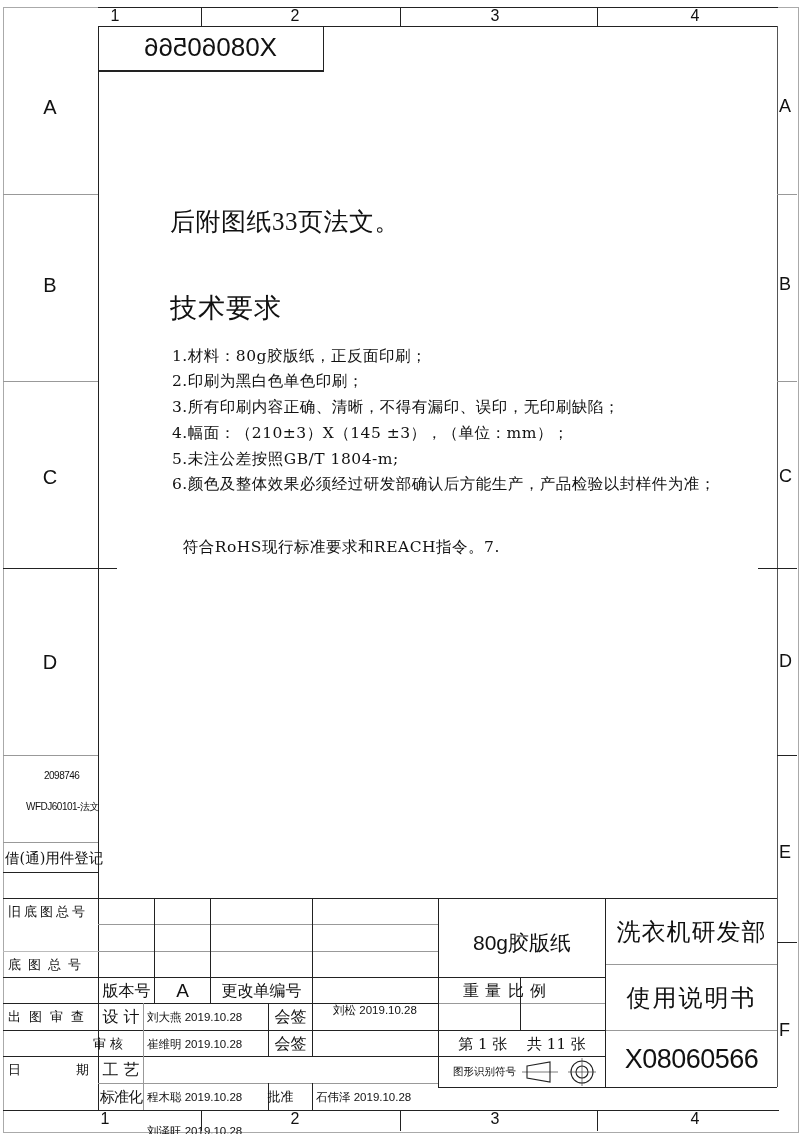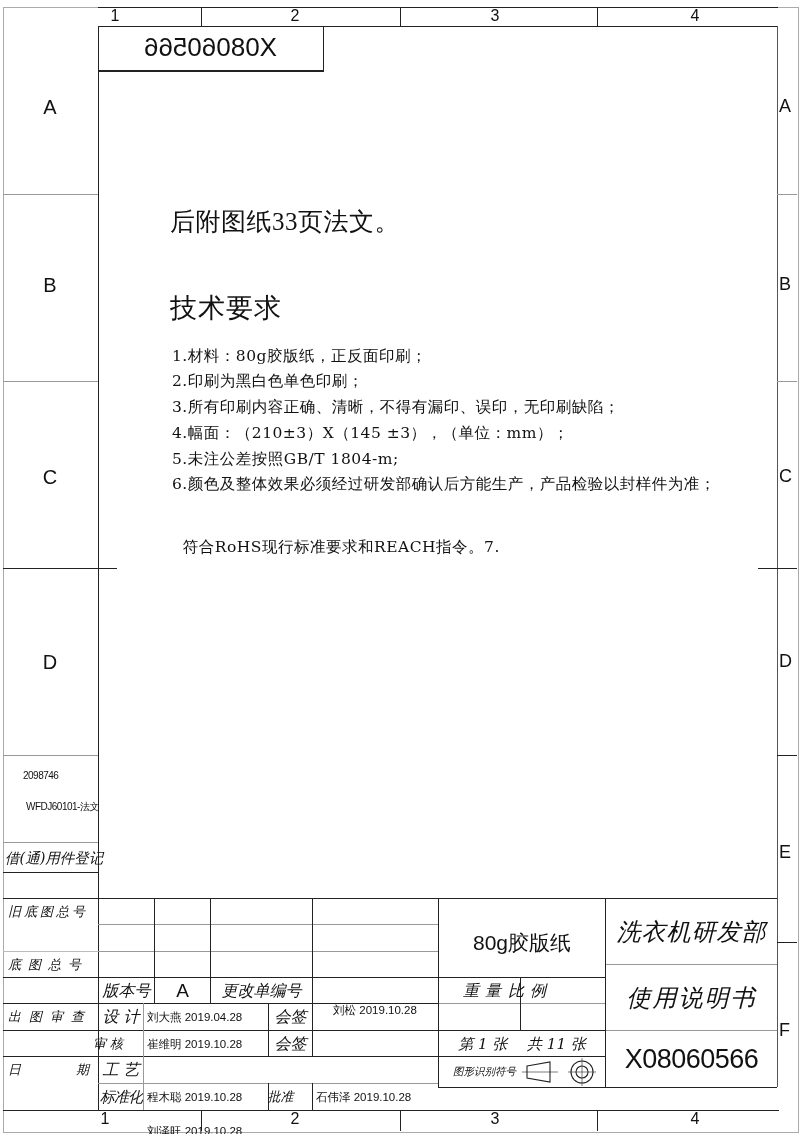--- a/index.html
+++ b/index.html
@@ -12,21 +12,21 @@
   .vl.g { border-left-color: #999; }
   .col-num { position: absolute; top: 7px; font-size: 16px; text-align: center; }
   .col-num-b { position: absolute; top: 1110px; font-size: 16px; text-align: center; }
   .row-letter { position: absolute; font-size: 20px; text-align: center; width: 30px; }
   .row-letter-r { position: absolute; font-size: 18px; left: 779px; }
   .serif { font-family: Liberation Serif, serif; }
   .note-line { position: absolute; left: 172px; font-size: 15.5px; white-space: nowrap;
                font-family: "DejaVu Serif", "Liberation Serif", serif; letter-spacing: 0.5px; }
   .cell { position: absolute; display: flex; align-items: center; white-space: nowrap; overflow: hidden; }
   .cell.center { justify-content: center; }
-  .lbl { font-family: "DejaVu Serif", "Liberation Serif", serif; font-style: italic; }
+  .lbl { font-family: "DejaVu Serif", "Liberation Serif", serif; }
   .small { font-size: 11.5px; }
 </style>
 </head>
 <body>
 
 <div class="abs" style="left:3px; top:7px; width:794px; height:1124px; border:1px solid #aaa;"></div>
 
 <div class="hl" style="left:98px; top:26px; width:680px;"></div>
 <div class="hl" style="left:98px; top:7px; width:680px;"></div>
 <div class="vl" style="left:201px; top:7px; height:19px;"></div>
@@ -73,21 +73,21 @@
 <div class="abs serif" style="left:170px; top:290px; font-size:27px; letter-spacing:1px;">技术要求</div>
 
 <div class="note-line" style="top:346px;">1.材料：80g胶版纸，正反面印刷；</div>
 <div class="note-line" style="top:371px;">2.印刷为黑白色单色印刷；</div>
 <div class="note-line" style="top:397px;">3.所有印刷内容正确、清晰，不得有漏印、误印，无印刷缺陷；</div>
 <div class="note-line" style="top:423px;">4.幅面：（210±3）X（145 ±3），（单位：mm）；</div>
 <div class="note-line" style="top:449px;">5.未注公差按照GB/T 1804-m;</div>
 <div class="note-line" style="top:474px;">6.颜色及整体效果必须经过研发部确认后方能生产，产品检验以封样件为准；</div>
 <div class="note-line" style="top:500px; white-space:pre;margin-top:37px;">  符合RoHS现行标准要求和REACH指令。7.</div>
 
-<div class="abs" style="left:23px; top:770px; font-size:10px; letter-spacing:-0.5px;">2098746</div>
+<div class="abs" style="left:44px; top:770px; font-size:10px; letter-spacing:-0.5px;">2098746</div>
 <div class="abs" style="left:26px; top:800px; font-size:10px; letter-spacing:-0.5px;">WFDJ60101-法文</div>
 <div class="abs lbl" style="left:5px; top:849px; font-size:14.5px;">借(通)用件登记</div>
 
 <div class="hl" style="left:3px; top:898px; width:602px;"></div>
 <div class="hl g" style="left:98px; top:924px; width:340px;"></div>
 <div class="hl" style="left:3px; top:951px; width:95px; border-top-color:#bbb;"></div>
 <div class="hl g" style="left:98px; top:951px; width:340px;"></div>
 <div class="hl" style="left:3px; top:977px; width:602px;"></div>
 <div class="hl" style="left:3px; top:1003px; width:435px;"></div>
 <div class="hl g" style="left:438px; top:1003px; width:167px;"></div>
@@ -125,21 +125,21 @@
 <div class="cell lbl" style="left:8px; top:899px; height:26px; font-size:13px; letter-spacing:3px;">旧底图总号</div>
 <div class="cell lbl" style="left:8px; top:952px; height:26px; font-size:13px; letter-spacing:7px;">底图总号</div>
 <div class="cell lbl" style="left:8px; top:1004px; height:26px; font-size:13px; letter-spacing:8px;">出图审查</div>
 <div class="cell lbl" style="left:8px; top:1057px; height:26px; font-size:13px; white-space:pre; letter-spacing:4px;">日　　　期</div>
 
 <div class="cell center lbl" style="left:99px; top:978px; width:55px; height:26px; font-size:16px;">版本号</div>
 <div class="cell center" style="left:155px; top:978px; width:55px; height:26px; font-size:19px;">A</div>
 <div class="cell center lbl" style="left:211px; top:978px; width:101px; height:26px; font-size:16px;">更改单编号</div>
 
 <div class="cell center lbl" style="left:99px; top:1004px; width:44px; height:26px; font-size:16px; white-space:pre;">设 计</div>
-<div class="cell small" style="left:147px; top:1004px; width:120px; height:26px;">刘大燕 2019.04.28</div>
+<div class="cell small" style="left:147px; top:1004px; width:120px; height:26px;">刘大燕 2019.10.28</div>
 <div class="cell center lbl" style="left:269px; top:1004px; width:43px; height:26px; font-size:16px;">会签</div>
 <div class="cell center small" style="left:313px; top:1003px; width:124px; height:22px; align-items:flex-start;">刘松 2019.10.28</div>
 
 <div class="cell center lbl" style="left:86px; top:1031px; width:44px; height:26px; font-size:13px; white-space:pre;">审 核</div>
 <div class="cell small" style="left:147px; top:1031px; width:120px; height:26px;">崔维明 2019.10.28</div>
 <div class="cell center lbl" style="left:269px; top:1031px; width:43px; height:26px; font-size:16px;">会签</div>
 <div class="cell small" style="left:313px; top:1031px; width:124px; height:26px;"></div>
 
 <div class="cell center lbl" style="left:99px; top:1057px; width:44px; height:26px; font-size:16px; white-space:pre;">工 艺</div>
 <div class="cell small" style="left:147px; top:1118px; width:160px; height:26px;">刘泽旺 2019.10.28</div>

